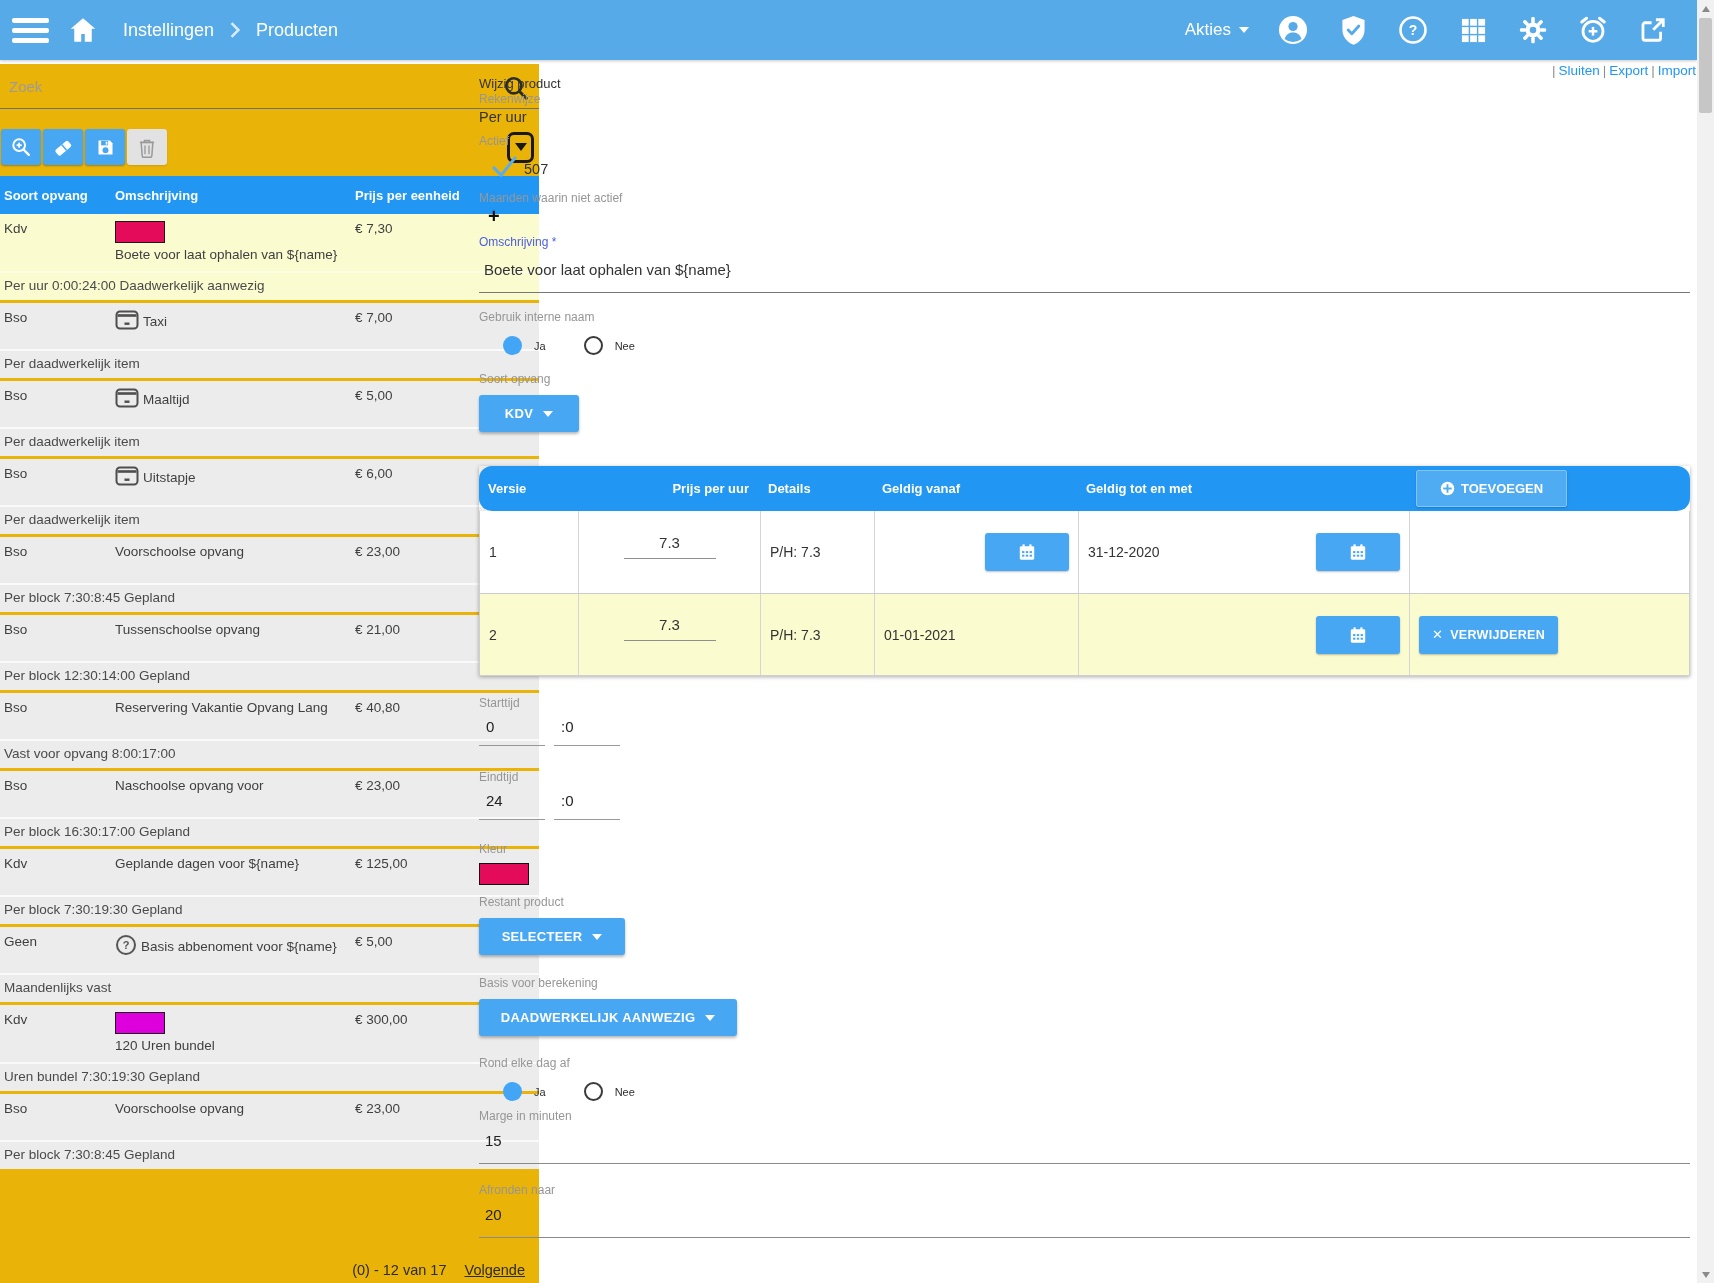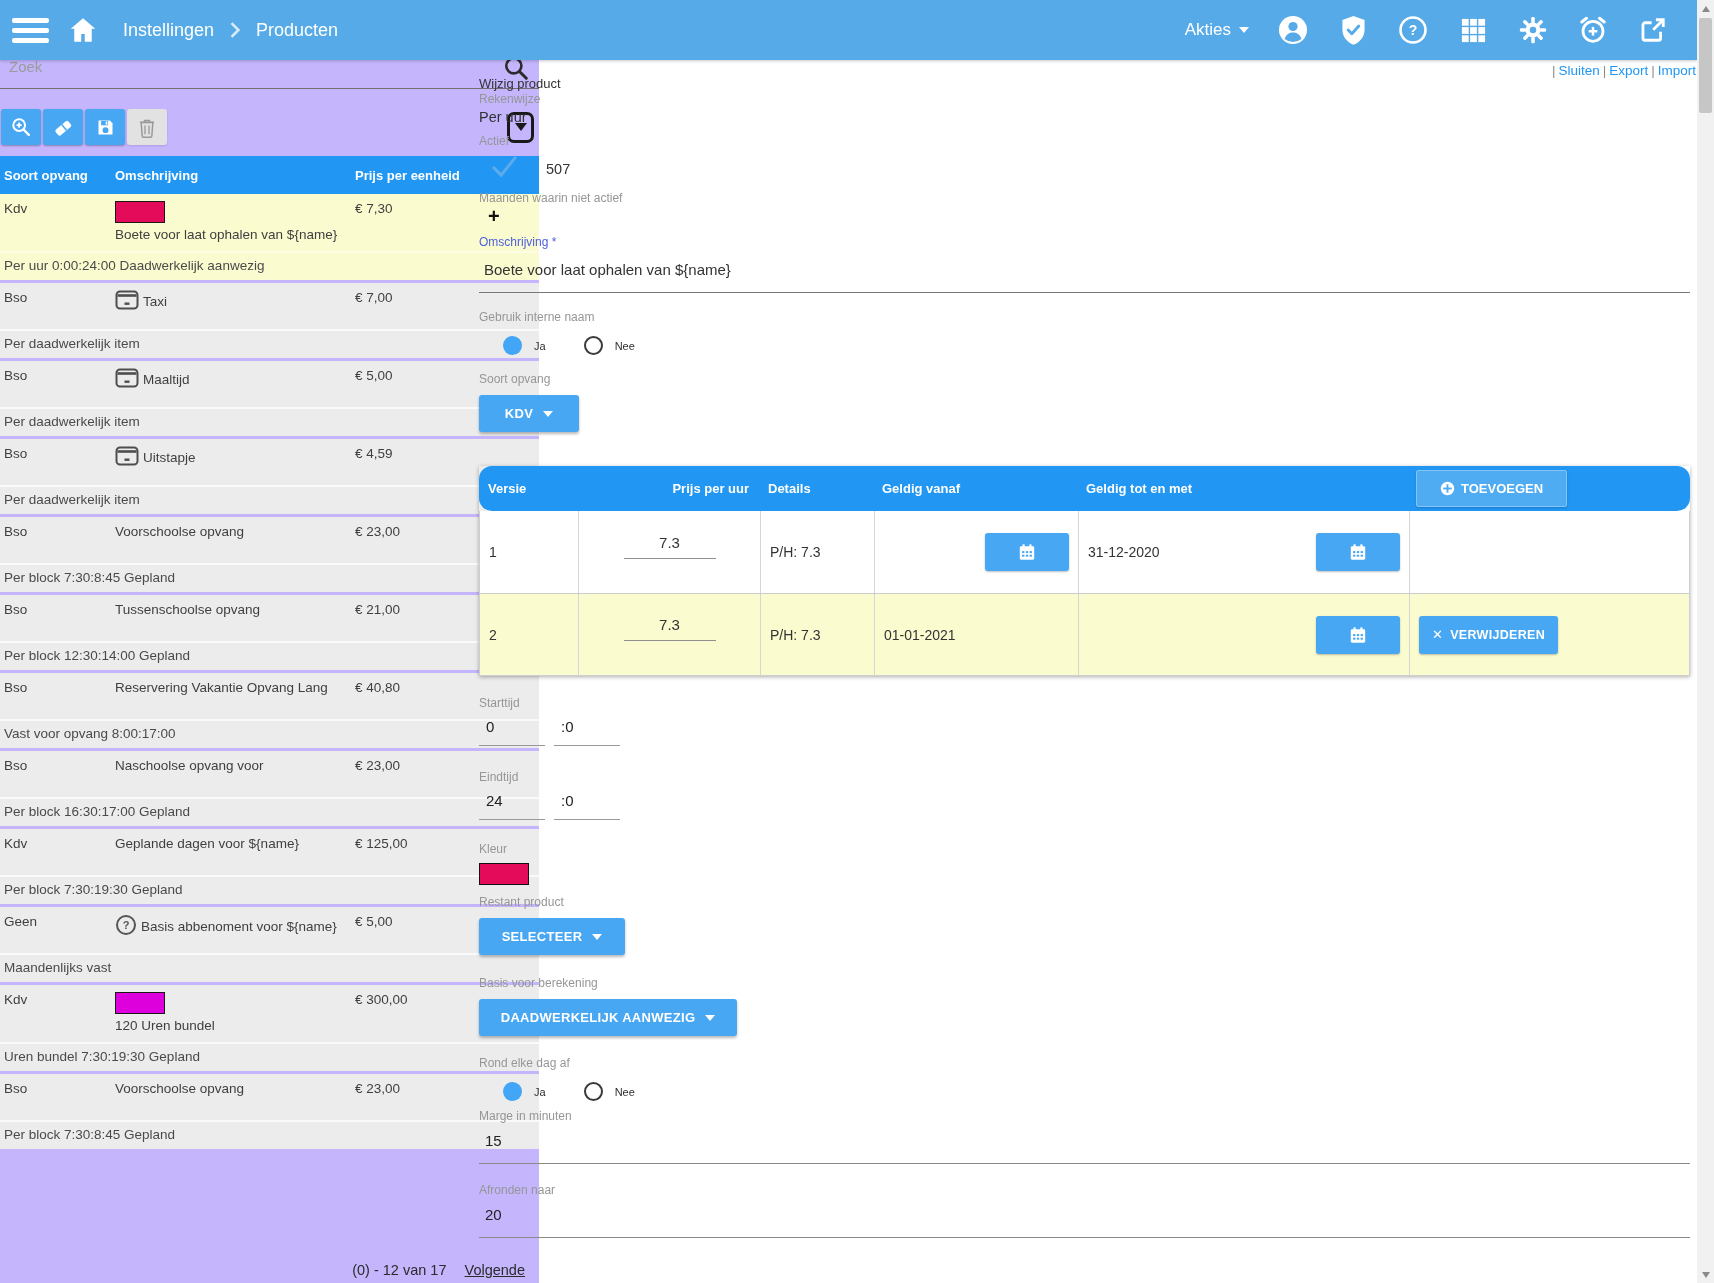--- a/index.html
+++ b/index.html
@@ -22,21 +22,21 @@
 
   
   .vscroll { position: absolute; top: 0; right: 0; width: 17px; height: 100%; background: #F1F1F1; z-index: 9; }
   .vs-arrow { position: absolute; left: 0; width: 17px; height: 17px; display: flex; align-items: center; justify-content: center; }
   .vs-arrow.up { top: 0; } .vs-arrow.down { bottom: 0; }
   .tri-up { width: 0; height: 0; border-left: 4.5px solid transparent; border-right: 4.5px solid transparent; border-bottom: 6px solid #8a8a8a; }
   .tri-dn { width: 0; height: 0; border-left: 4.5px solid transparent; border-right: 4.5px solid transparent; border-top: 6px solid #8a8a8a; }
   .vs-thumb { position: absolute; top: 18px; left: 2px; width: 13px; height: 95px; background: #C6C6C6; border-radius: 2px; }
 
   
-  .sidebar { position: absolute; top: 44px; left: 0; width: 539px; bottom: 0; background: #c4b5fd; }
+  .sidebar { position: absolute; top: 64px; left: 0; width: 539px; bottom: 0; background: #eab308; }
   .search-row { position: relative; height: 45px; border-bottom: 1px solid #6f6f6f; }
   .search-input { border: 0; outline: 0; width: 380px; padding: 14px 8px 0 9px; font-size: 15px; color: #333; background: transparent;
     font-family: inherit; }
   .search-input::placeholder { color: #9b9b9b; }
   .search-ic { position: absolute; right: 10px; top: 11px; }
   .toolbar { margin-top: 20px; display: flex; align-items: center; height: 36px; padding-left: 1px; }
   .tb-btn { width: 40px; height: 36px; border-radius: 3px; background: #47A7F3; display: flex; align-items: center; justify-content: center;
     margin-right: 2px; box-shadow: 0 1px 2px rgba(0,0,0,.3); cursor: pointer; }
   .tb-btn.disabled { background: #E2E2E2; box-shadow: 0 1px 2px rgba(0,0,0,.12); }
   .dd-ic { margin-left: auto; margin-right: 5px; width: 27px; height: 31px; border: 3px solid #191919; border-radius: 7px;
@@ -62,21 +62,21 @@
   .content { position: absolute; left: 479px; top: 60px; width: 1211px; bottom: 0; }
   .top-links { position: absolute; top: 3px; right: -6px; font-size: 13.5px; display: flex; align-items: center; }
   .tl-pipe { color: #8d8d8d; margin: 0 3px; }
   .tl-link { color: #2196F3; cursor: pointer; }
 
   .f-title { margin-top: 16px; font-size: 13px; color: #333; }
   .flabel { font-size: 12px; color: #969696; }
   .fvalue { font-size: 14.5px; color: #333; }
   .l-rekenwijze { margin-top: 1px; } .v-rekenwijze { margin-top: 3px; }
   .l-actief { margin-top: 9px; }
-  .actief-row { margin-top: 7px; display: flex; align-items: center; gap: 28px; padding-left: 12px; height: 27px; }
+  .actief-row { margin-top: 7px; display: flex; align-items: center; gap: 6px; padding-left: 12px; height: 27px; }
   .l-maanden { margin-top: 9px; }
   .plus-btn { padding-left: 9px; font-size: 20px; font-weight: 700; color: #111; line-height: 22px; cursor: pointer; width: 30px; }
   .l-omschrijving { margin-top: 8px; color: #4A5FE0; }
   .v-omschrijving { margin-top: 12px; padding: 0 0 14px 5px; border-bottom: 1px solid #777; font-size: 15px; }
   .l-interne { margin-top: 17px; }
   .radio-row { margin-top: 12px; display: flex; align-items: center; padding-left: 24px; gap: 12px; font-size: 11px; color: #2e2e2e; }
   .radio { width: 19px; height: 19px; border-radius: 50%; display: inline-block; cursor: pointer; }
   .radio.on { background: #42A5F5; }
   .radio.off { border: 2.5px solid #3a3a3a; margin-left: 26px; }
   .l-soort { margin-top: 17px; }
@@ -344,21 +344,21 @@
               <span>
                 <svg width="24" height="20" viewBox="0 0 24 20">
                   <rect x="1.5" y="1.5" width="21" height="17" rx="3.5" fill="none" stroke="#4e4e4e" stroke-width="2"></rect>
                   <rect x="2.5" y="4.2" width="19" height="2.6" fill="#4e4e4e"></rect>
                   <rect x="9.5" y="12.5" width="5" height="2.4" fill="#4e4e4e"></rect>
                 </svg>
               </span>
 
               <span>Uitstapje</span>
             </span>
-            <span>€ 4,59</span>
+            <span>€ 6,00</span>
           </div>
           <div class="prod-sub">Per daadwerkelijk item</div>
         </div>
 
         <div class="prod-block">
           <div class="prod-main">
             <span>Bso</span>
             <span class="p-namewrap">
 
               <span>Voorschoolse opvang</span>

